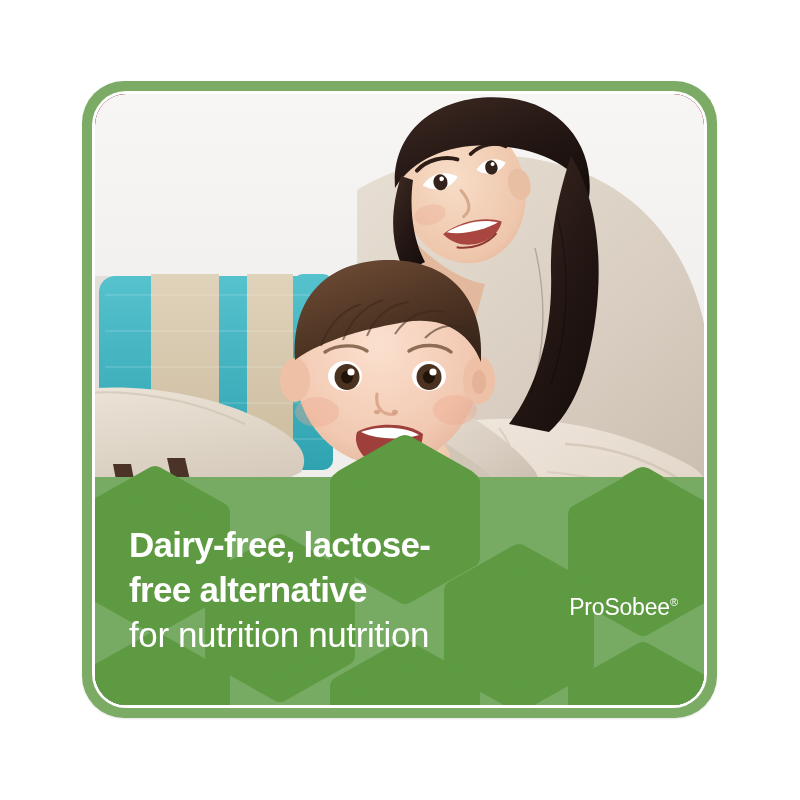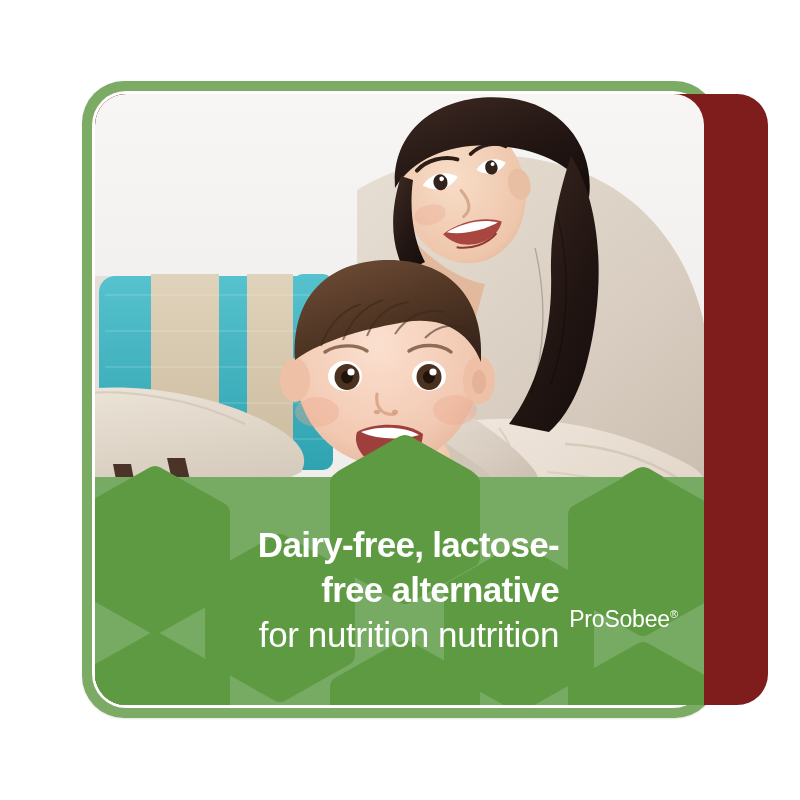--- a/index.html
+++ b/index.html
@@ -41,26 +41,25 @@
     height: 617px;
     border-radius: 34px;
     background: #ffffff;
   }
 
   
   .content-card {
     position: absolute;
     left: 95px;
     top: 94px;
-    width: 673px;
+    width: 609px;
     height: 611px;
     border-radius: 31px;
     overflow: hidden;
     background: #7f1d1d;
-    text-align: right;
   }
 
   
   .photo {
     position: absolute;
     inset: 0;
     overflow: hidden;
   }
 
   .photo-svg { display: block; width: 609px; height: 611px; }
@@ -102,21 +101,21 @@
     white-space: nowrap;
   }
 
   .headline-line.bold { font-weight: 700; }
   .headline-line.light { font-weight: 400; letter-spacing: -0.4px; }
 
   
   .brand-mark {
     position: absolute;
     right: 26px;
-    bottom: 72px;
+    bottom: 84px;
     z-index: 6;
     color: #ffffff;
     font-family: "Liberation Sans", sans-serif;
     font-size: 23px;
     font-weight: 400;
     letter-spacing: -0.2px;
     white-space: nowrap;
   }
 
   .brand-mark .reg {

